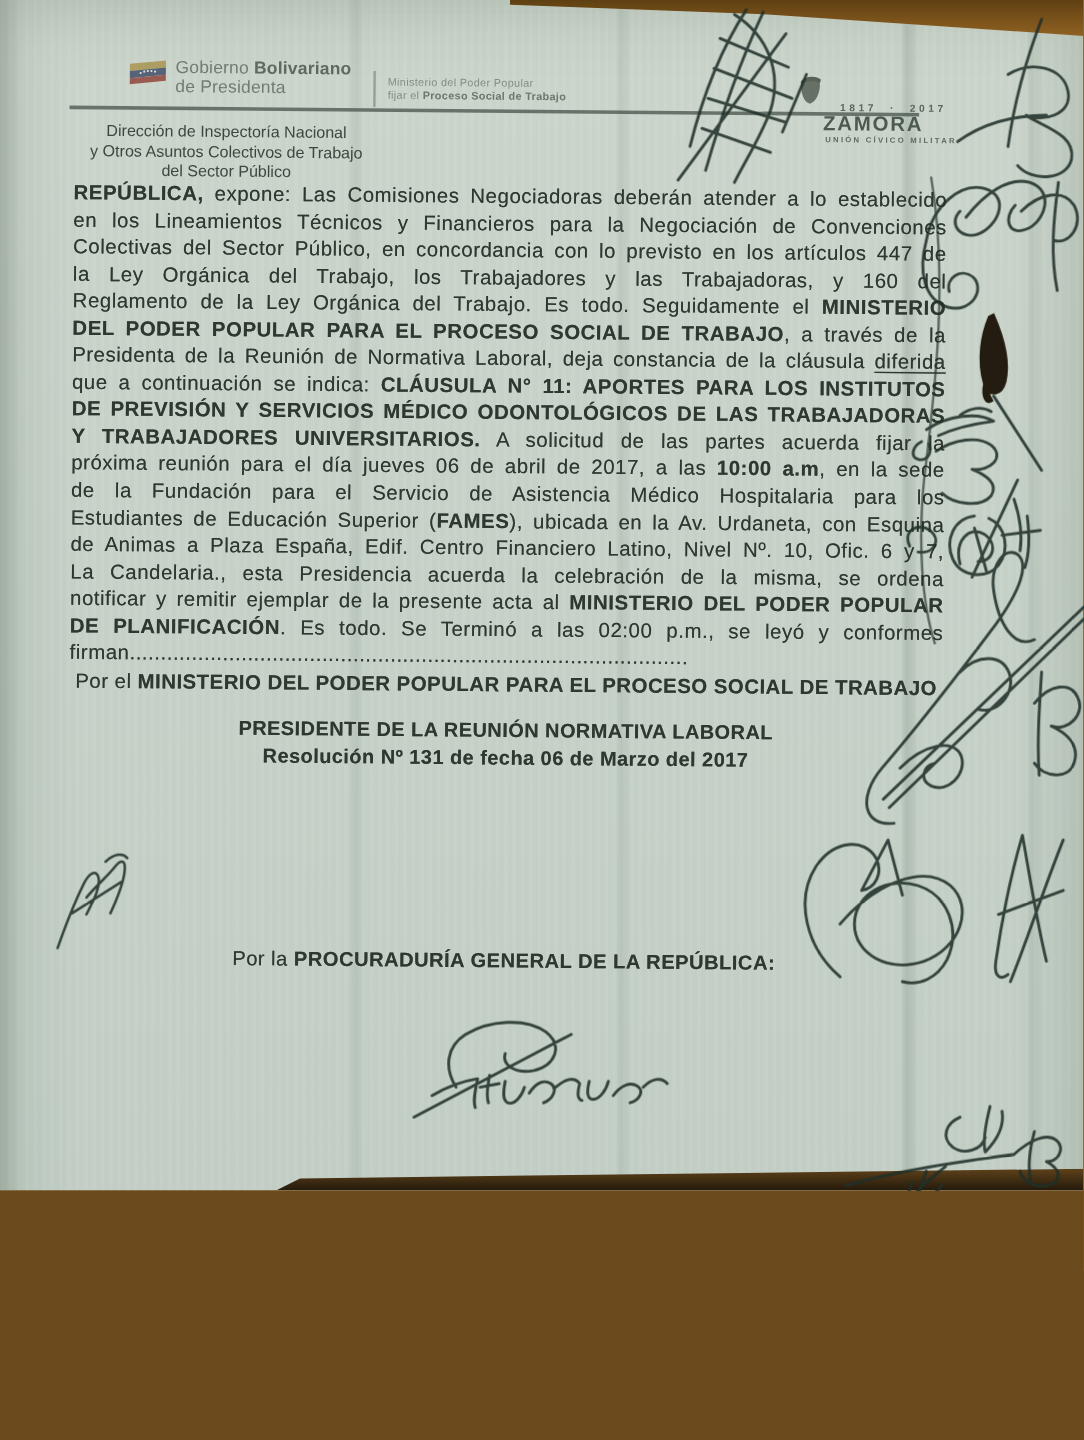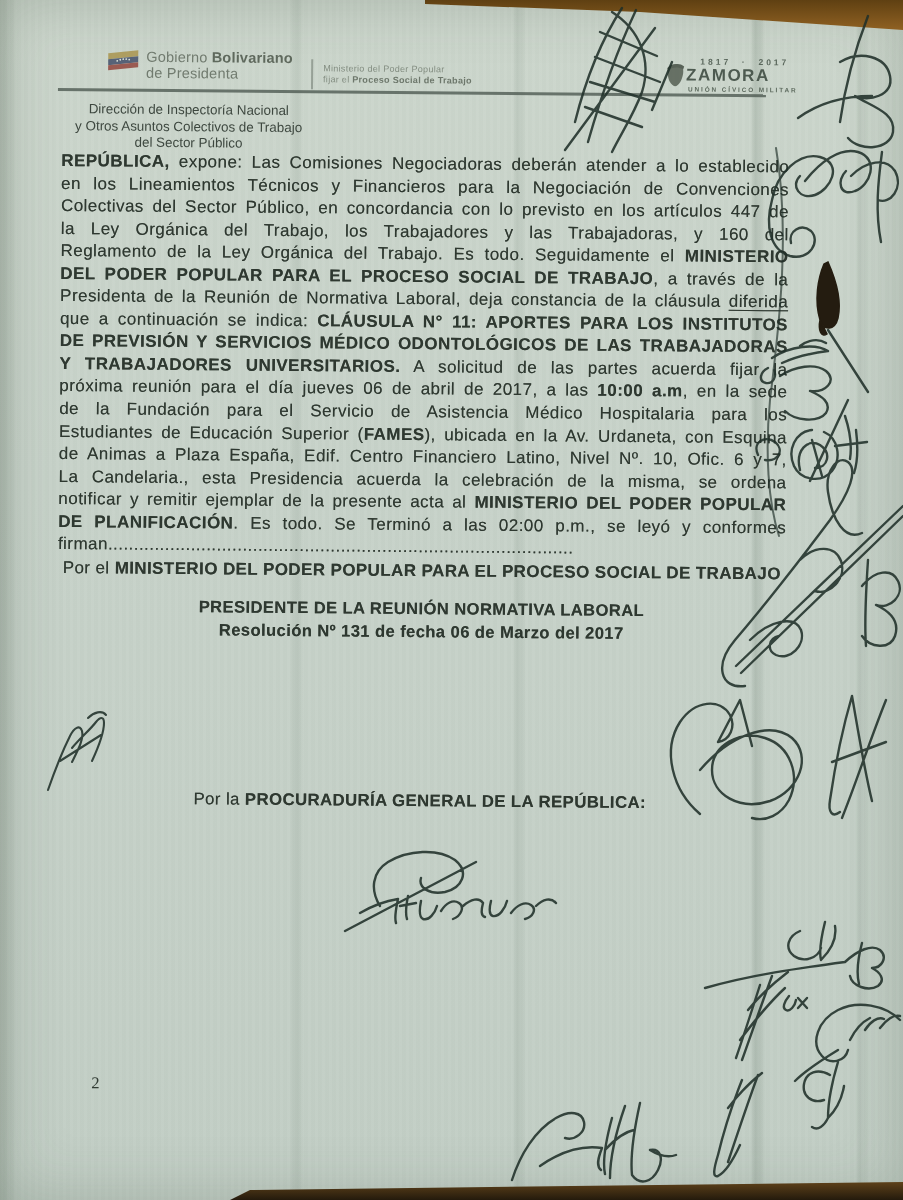--- a/index.html
+++ b/index.html
@@ -1,16 +1,16 @@
 <!DOCTYPE html>
 <html><head>
 <meta charset="utf-8">
 <style>
   html,body{margin:0;padding:0;background:#6b4a1d;}
-  .photo{position:relative;width:903px;height:1200px;overflow:hidden;
+  .photo{position:relative;width:903px;height:992px;overflow:hidden;
          background:#8a5e24;font-family:"Liberation Sans",sans-serif;}
   
   .paper{position:absolute;left:0;top:0;width:903px;height:1200px;
     background:
       linear-gradient(90deg, rgba(120,135,120,.30) 0px, rgba(120,135,120,0) 18px),
       linear-gradient(90deg, rgba(0,0,0,0) 290px, rgba(70,90,75,.10) 296px, rgba(0,0,0,0) 304px),
       linear-gradient(90deg, rgba(0,0,0,0) 512px, rgba(70,90,75,.10) 518px, rgba(0,0,0,0) 526px),
       linear-gradient(90deg, rgba(0,0,0,0) 750px, rgba(60,80,65,.16) 756px, rgba(0,0,0,0) 766px),
       linear-gradient(90deg, rgba(0,0,0,0) 855px, rgba(70,90,75,.10) 860px, rgba(0,0,0,0) 870px),
       linear-gradient(180deg,#ccd6cc 0%, #c7d2c9 40%, #c2cec5 100%);
@@ -30,21 +30,21 @@
   .brand{position:absolute;left:146px;top:49px;font-size:14.5px;line-height:15.5px;
          color:#717b6f;letter-spacing:.2px;}
   .brand .b{color:#5f695d;}
   .flag{position:absolute;left:106px;top:48px;}
   .vdiv{position:absolute;left:311px;top:57px;width:1.5px;height:30px;background:#8a948a;opacity:.8;}
   .ministry{position:absolute;left:323px;top:61px;font-size:9px;line-height:11px;
             color:#838d81;letter-spacing:.3px;}
   .ministry .b{color:#6d776b;}
   .hrule{position:absolute;left:58px;top:88px;width:708px;height:2.5px;background:#46524a;opacity:.75;}
   .stamp{position:absolute;left:664px;top:51px;width:150px;color:#55625a;}
-  .stamp-years{font-size:8.5px;font-weight:700;letter-spacing:3px;margin-left:36px;color:#5a675c;}
+  .stamp-years{font-size:8.5px;font-weight:700;letter-spacing:3px;margin-left:36px;color:#5a675c;margin-top:28px;}
   .stamp-name{font-size:17px;font-weight:700;letter-spacing:1.5px;margin-left:22px;margin-top:-1px;color:#4d5a50;}
   .stamp-sub{font-size:6.4px;font-weight:700;letter-spacing:1.9px;margin-left:24px;color:#5d6a5e;}
   .stamp-face{position:absolute;left:0;top:4px;opacity:.8;}
   .dept{position:absolute;left:64px;top:101px;width:250px;text-align:center;
         font-size:13.4px;line-height:16.5px;color:#3d473f;}
   
   .content{position:absolute;left:62px;top:150px;width:728px;}
   .para{font-size:17px;line-height:22.55px;letter-spacing:.45px;word-spacing:2.4px;
         text-align:justify;color:#2e3830;text-shadow:0 0 .5px rgba(46,56,48,.65);}
   .b{font-weight:700;}

